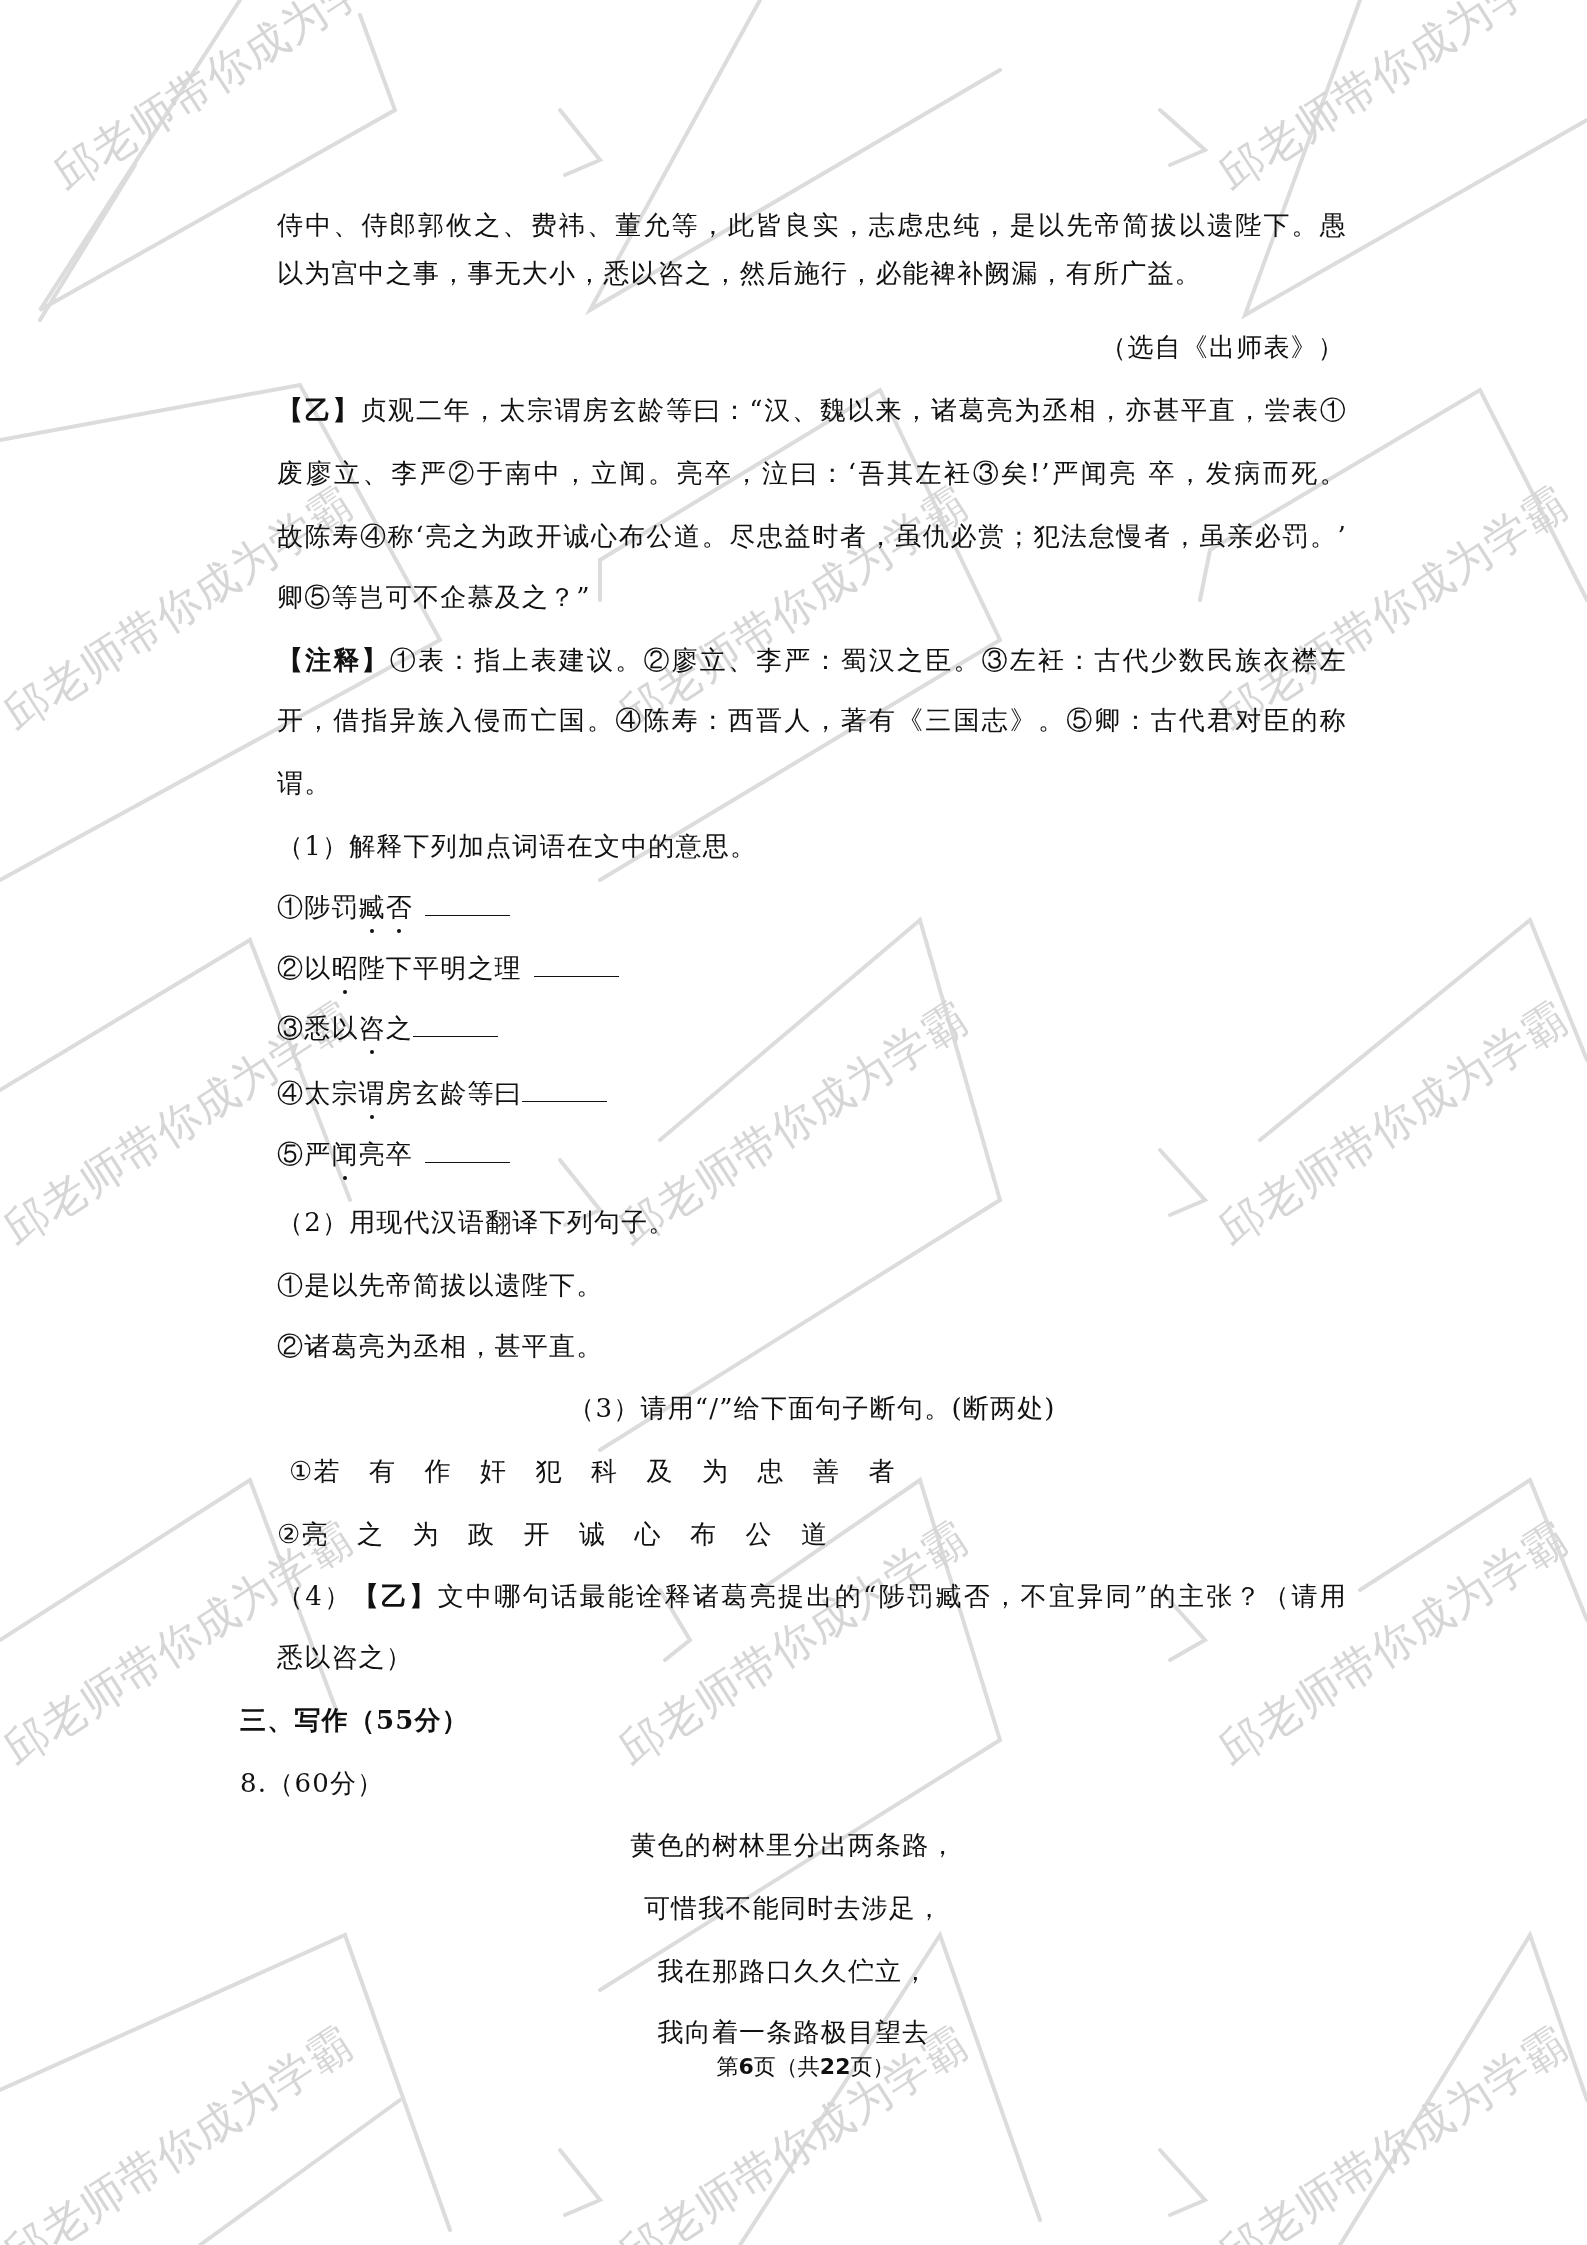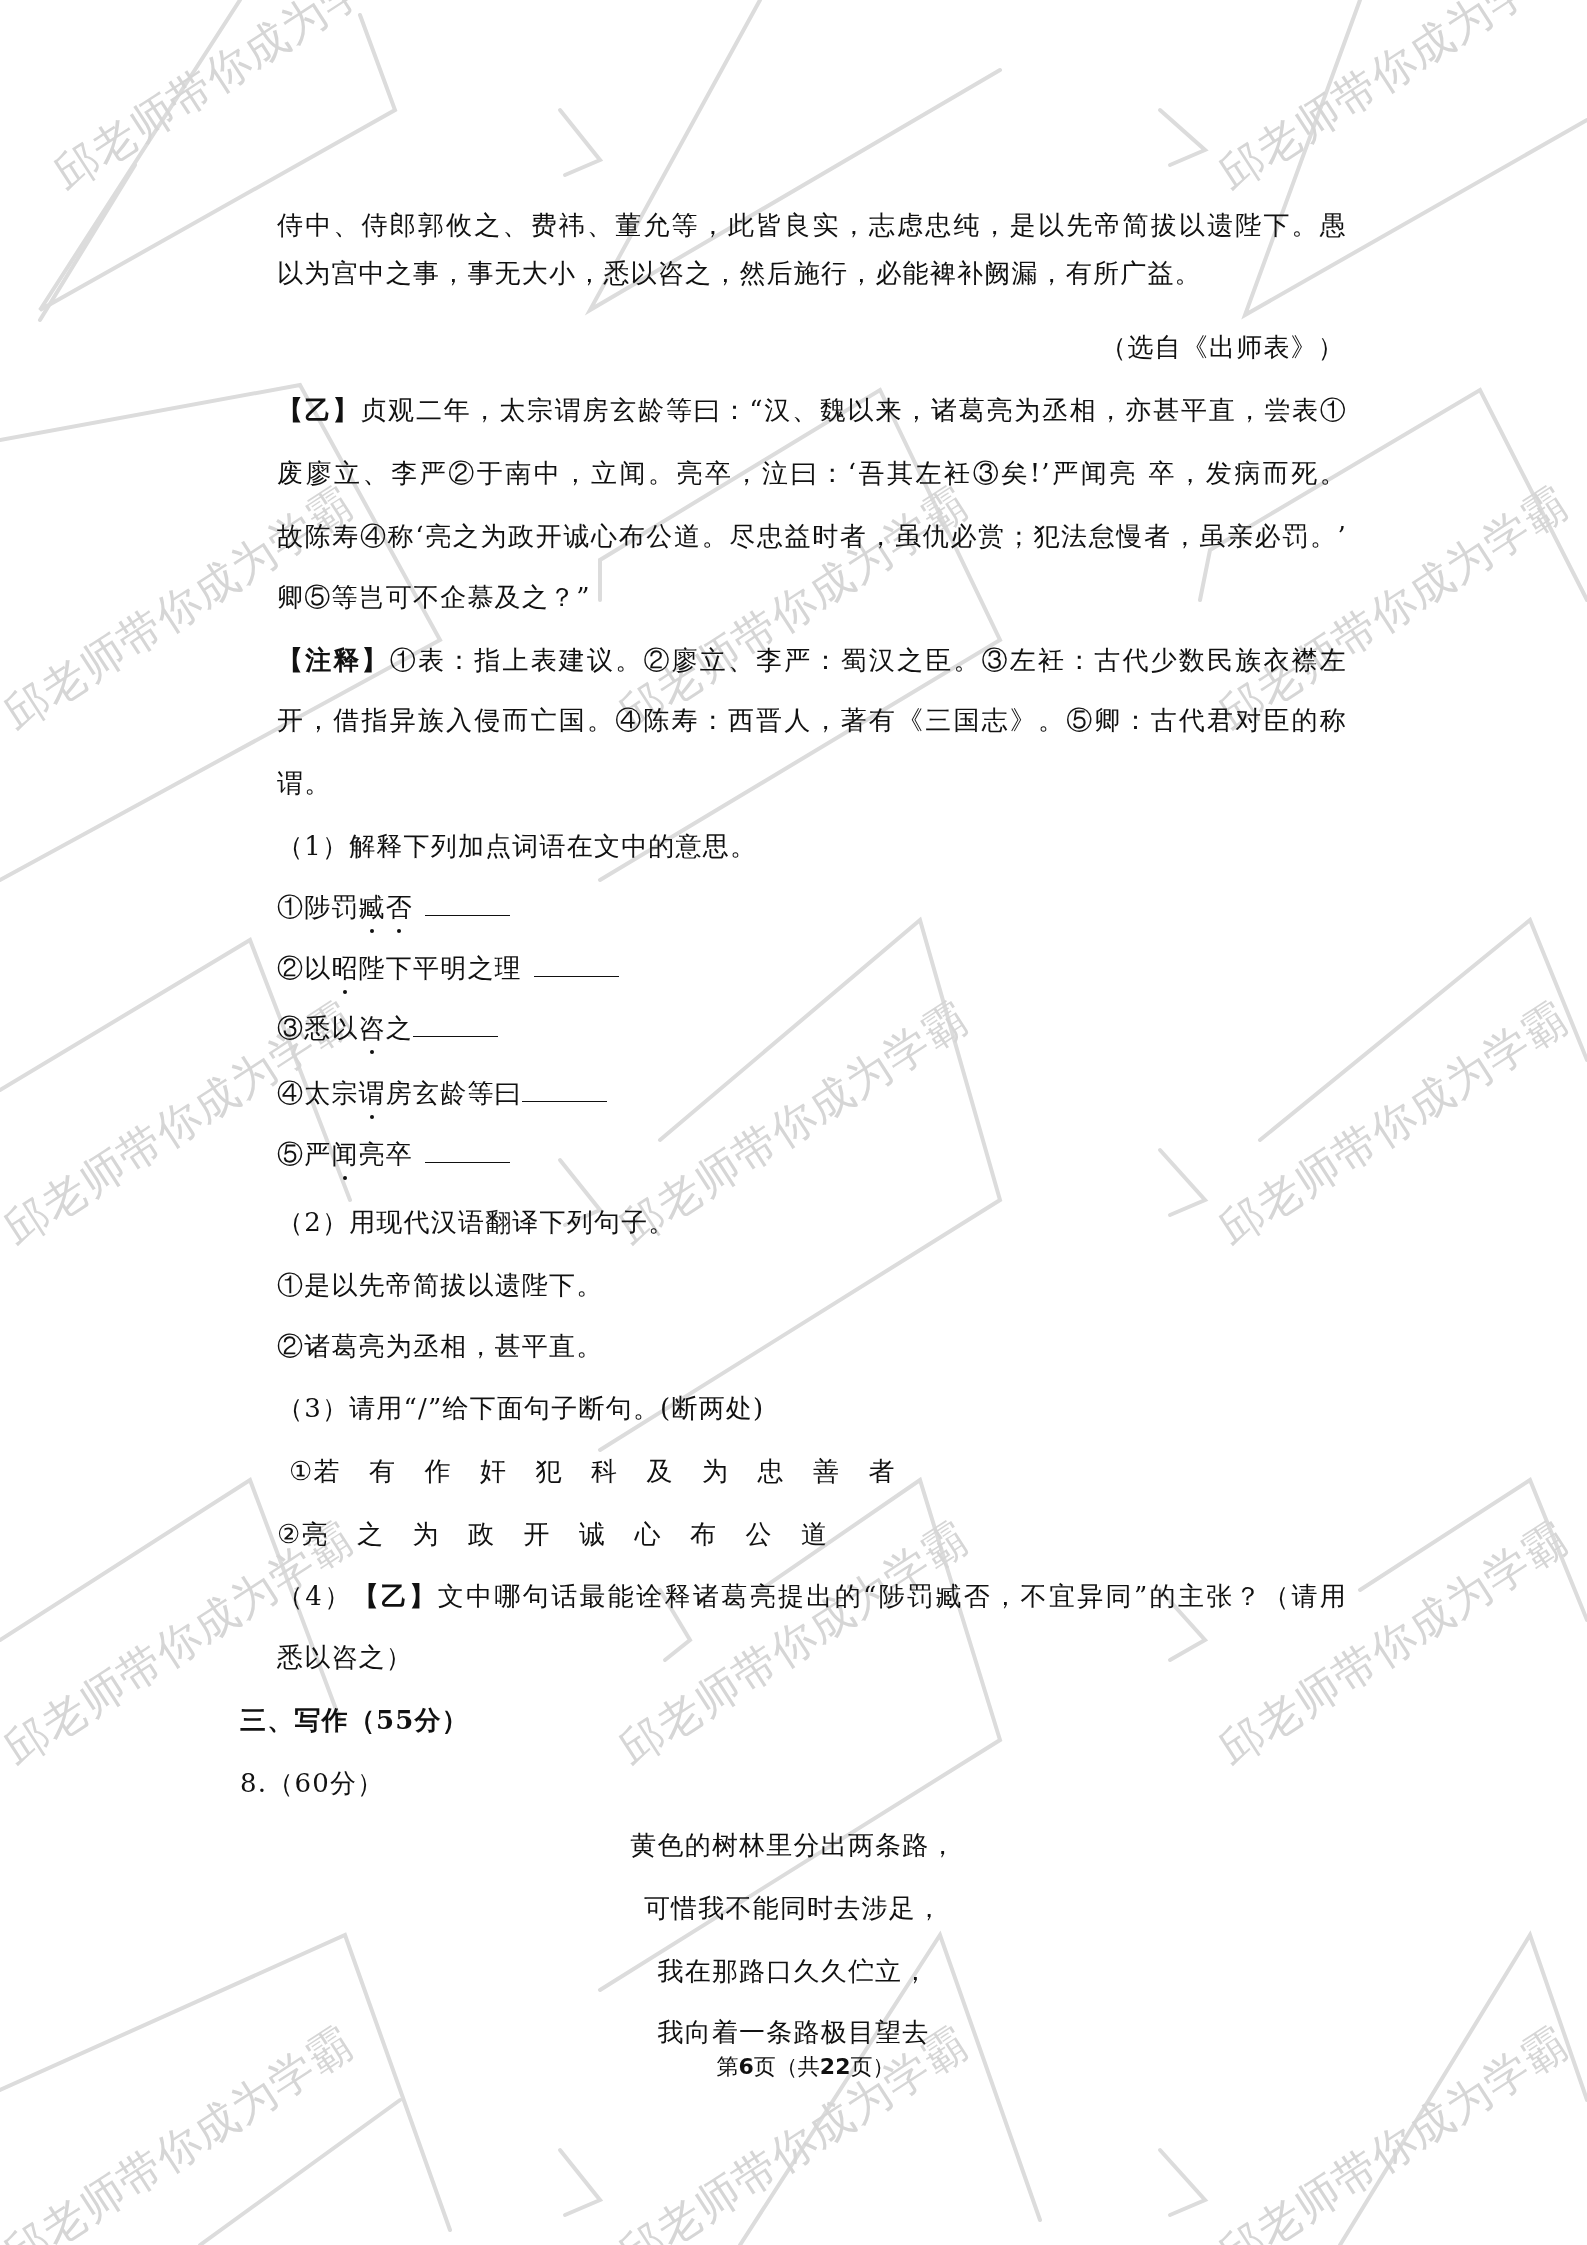--- a/index.html
+++ b/index.html
@@ -119,21 +119,21 @@
   <div class="line" style="top:1008px;"><span>③</span><span>悉以</span><span class="dot">咨</span><span>之</span><span class="blank tight" style="width:85px;"></span></div>
 
   <div class="line" style="top:1073px;"><span>④</span><span>太宗</span><span class="dot">谓</span><span>房玄龄等曰</span><span class="blank tight" style="width:85px;"></span></div>
 
   <div class="line" style="top:1134px;"><span>⑤</span><span>严</span><span class="dot">闻</span><span>亮卒</span><span class="blank" style="width:85px;"></span></div>
 
   <div class="line" style="top:1202px;">（2）用现代汉语翻译下列句子。</div>
   <div class="line" style="top:1265px;">①是以先帝简拔以遗陛下。</div>
   <div class="line" style="top:1326px;">②诸葛亮为丞相，甚平直。</div>
 
-  <div class="line" style="top:1388px;">（3）请用“/”给下面句子断句。(断两处)</div>
+  <div class="line" style="top:1388px;text-align:center;">（3）请用“/”给下面句子断句。(断两处)</div>
   <div class="line spaced" style="top:1451px;margin-left:12px;"><span>①</span><span class="ch">若</span><span class="ch">有</span><span class="ch">作</span><span class="ch">奸</span><span class="ch">犯</span><span class="ch">科</span><span class="ch">及</span><span class="ch">为</span><span class="ch">忠</span><span class="ch">善</span><span class="ch">者</span></div>
   <div class="line spaced" style="top:1514px;"><span>②</span><span class="ch">亮</span><span class="ch">之</span><span class="ch">为</span><span class="ch">政</span><span class="ch">开</span><span class="ch">诚</span><span class="ch">心</span><span class="ch">布</span><span class="ch">公</span><span class="ch">道</span></div>
 
   <div class="line just" style="top:1576px;"><span>（4）</span><span class="bracket">【乙】</span><span>文中哪句话最能诠释诸葛亮提出的“陟罚臧否，不宜异同”的主张？（请用</span></div>
   <div class="line" style="top:1637px;">悉以咨之）</div>
 
   <div class="line section" style="top:1700px;">三、写作（55分）</div>
   <div class="line q8" style="top:1763px;">8.（60分）</div>
 
   <div class="line center" style="top:1825px;">黄色的树林里分出两条路，</div>

